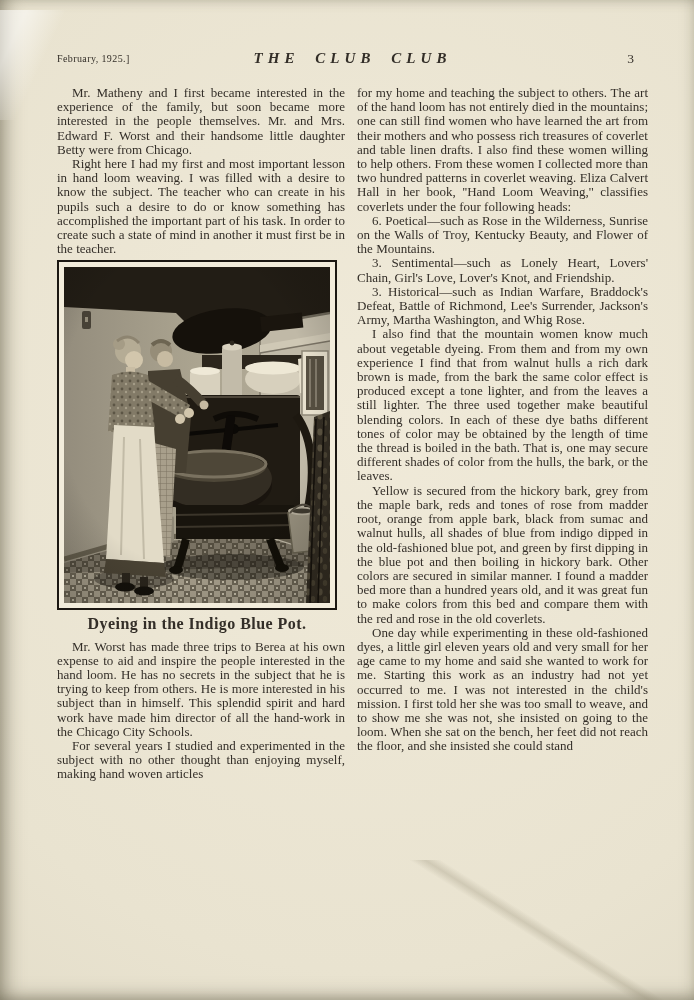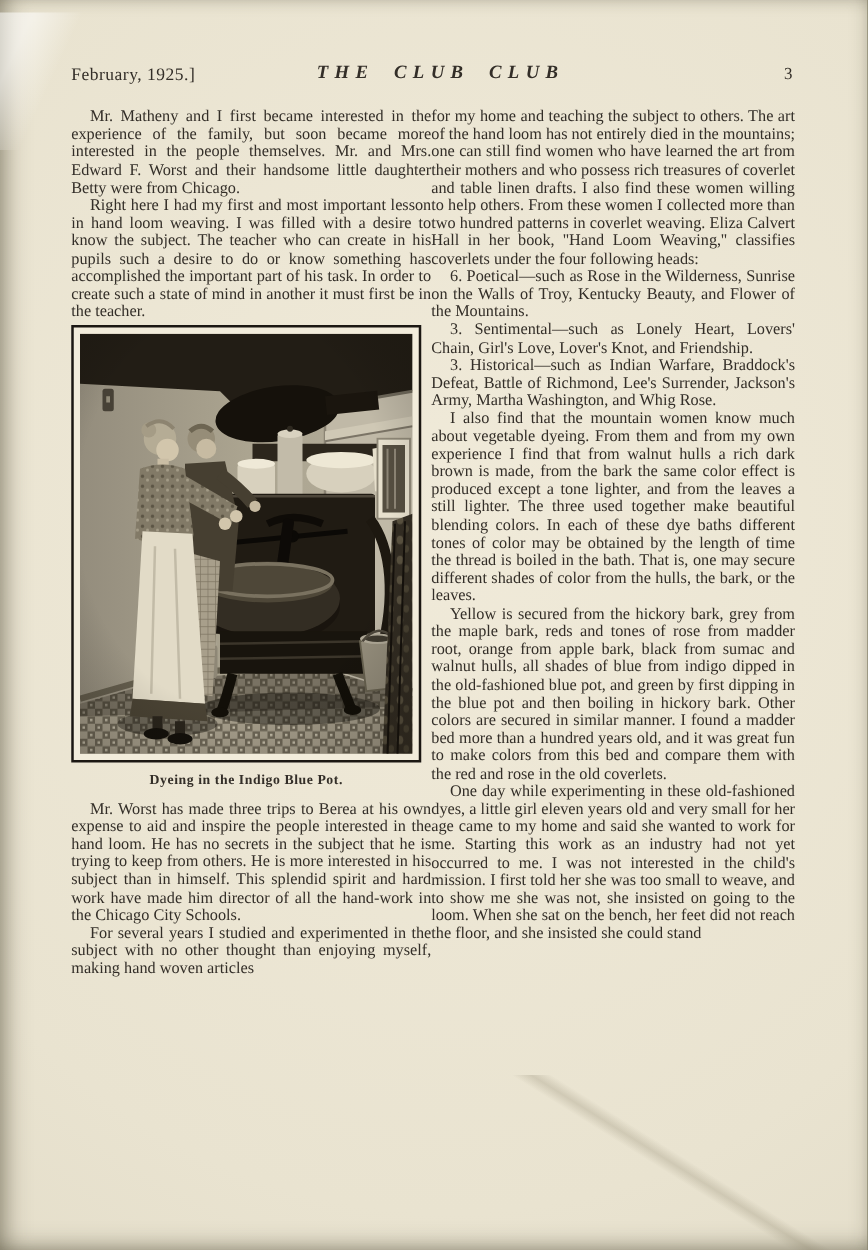--- a/index.html
+++ b/index.html
@@ -11,33 +11,33 @@
                inset -10px 0 16px -12px rgba(90,85,65,.35),
                inset 0 -14px 18px -12px rgba(90,85,65,.55),
                inset 0 10px 14px -12px rgba(110,105,85,.35);
     color:#332e28;
   }
   .crease-br{position:absolute;left:380px;top:860px;width:314px;height:140px;pointer-events:none;
     background:linear-gradient(32deg, transparent 47%, rgba(140,132,108,.28) 50%, transparent 53%);}
   .crease-tl{position:absolute;left:0;top:10px;width:70px;height:110px;pointer-events:none;
     background:linear-gradient(115deg, rgba(255,255,255,.55) 0 22%, transparent 55%);}
   .header{position:absolute;top:50px;left:57px;width:591px;height:24px;}
-  .issue-date{position:absolute;left:0;top:3px;font-size:14px;letter-spacing:.4px;}
+  .issue-date{position:absolute;left:0;top:3px;font-size:10px;letter-spacing:.4px;}
   .mag-title{position:absolute;left:50%;top:0;transform:translateX(-50%);
     font-size:15px;font-weight:bold;font-style:italic;letter-spacing:.34em;word-spacing:.45em;white-space:nowrap;}
   .page-num{position:absolute;right:14px;top:1px;font-size:13.5px;}
-  .columns{position:absolute;top:86px;left:57px;width:591px;display:flex;}
+  .columns{position:absolute;top:86px;left:57px;width:591px;display:flex;gap:12px;}
   .col{width:288px;font-size:13px;line-height:14.2px;text-align:justify;}
   .col.right{width:291px;}
   .col p{margin:0;text-indent:15px;}
   .col p.noindent{text-indent:0;font-family:Liberation Serif, serif;}
   figure{margin:4px 0 8px;width:280px;}
   .photo-frame{box-sizing:border-box;width:280px;border:2px solid #1b1712;background:#f2ecdb;padding:5px;}
   .photo-frame svg{display:block;width:266px;height:336px;}
-  figcaption{margin-top:7px;text-align:center;font-weight:bold;font-size:11px;letter-spacing:.45px;text-indent:0;}
+  figcaption{margin-top:7px;text-align:center;font-weight:bold;font-size:16px;letter-spacing:.45px;text-indent:0;}
 </style>
 </head>
 <body>
 
 <div class="scan">
   <div class="crease-tl"></div>
   <div class="crease-br"></div>
 
   <div class="header">
     <span class="issue-date">February, 1925.]</span>

